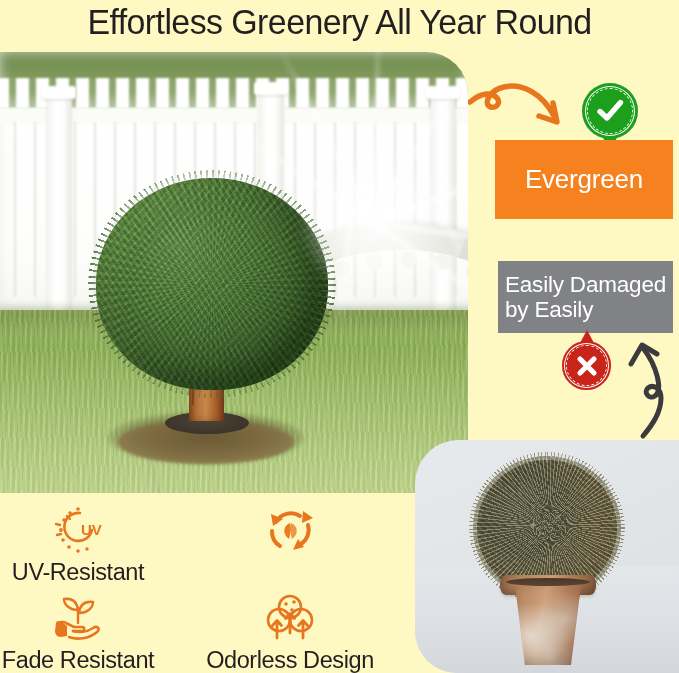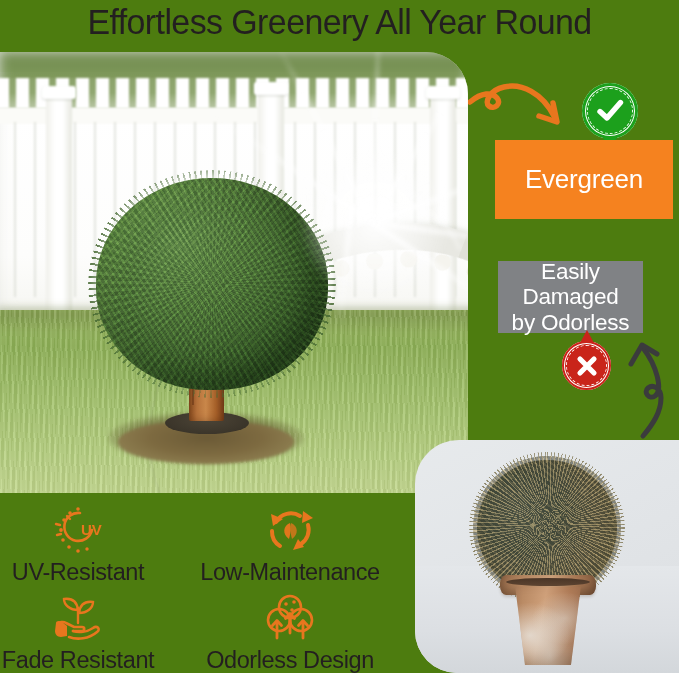--- a/index.html
+++ b/index.html
@@ -9,21 +9,21 @@
     background: #ffffff;
   }
   body {
     font-family: "Liberation Sans", sans-serif;
   }
   #canvas {
     position: relative;
     width: 679px;
     height: 673px;
     overflow: hidden;
-    background: #4d7c0f;
+    background: #fef9c3;
   }
 
   
   #title {
     position: absolute;
     left: 0;
     top: -2px;
     width: 679px;
     height: 48px;
     line-height: 48px;
@@ -319,36 +319,35 @@
     background: linear-gradient(90deg,#4a4334,#6d6349,#403a2d);
     transform: rotate(3deg);
   }
 
   
   .cmp-box {
     position: absolute;
     display: flex;
     align-items: center;
     justify-content: center;
-    text-align: center;
     color: #ffffff;
     font-family: "Liberation Sans", sans-serif;
     font-weight: 400;
     line-height: 1.12;
   }
   #box-good {
     left: 495px; top: 140px;
     width: 178px; height: 79px;
     background: #f5821f;
     font-size: 26px;
     letter-spacing: -0.2px;
   }
   #box-bad {
     left: 498px; top: 261px;
-    width: 145px; height: 72px;
+    width: 175px; height: 72px;
     background: #808285;
     font-size: 22.5px;
     letter-spacing: -0.2px;
   }
 
   
   .marker {
     position: absolute;
     border-radius: 50%;
     display: flex;
@@ -512,21 +511,21 @@
 
   <div class="cmp-box" id="box-good">
     <span>
       <span>Evergreen</span><br>
     </span>
   </div>
 
   <div class="cmp-box" id="box-bad">
     <span>
       <span>Easily Damaged</span><br>
-      <span>by Odorless</span>
+      <span>by Easily</span>
     </span>
   </div>
 
   <div class="marker" id="marker-x">
     <span class="ring"></span>
     <svg width="30" height="30" viewBox="0 0 30 30" aria-hidden="true">
       <path d="M8,8 L22,22 M22,8 L8,22" fill="none" stroke="#ffffff" stroke-width="5.2" stroke-linecap="round"></path>
     </svg>
   </div>
 
@@ -571,21 +570,20 @@
             <path d="M10,22 L8,10 L20,15 Z"></path>
             <path d="M40,7 L50,14 L39,19 Z"></path>
             <path d="M41,43 L30,46 L35,35 Z"></path>
           </g>
           <g fill="#E8761E">
             <path d="M27,19 C20,22 19,30 26,35 C28,28 28,23 27,19 Z" opacity="0.95"></path>
             <path d="M28,19 C35,22 36,30 29,35 C27,28 27,23 28,19 Z" opacity="0.75"></path>
           </g>
         </svg>
       </div>
-      <div class="flabel">Low-Maintenance</div>
     </div>
 
     <div class="feat" id="feat-2">
       <div class="ficon">
         <svg width="58" height="50" viewBox="0 0 58 50" aria-hidden="true">
           <g fill="none" stroke="#E8761E" stroke-width="2.4" stroke-linecap="round">
             <path d="M29,30 L29,15"></path>
             <path d="M29,17 C21,17 15,12 15,6 C23,5 28,9 29,17 Z"></path>
             <path d="M30,20 C38,20 44,15 44,9 C36,8 31,12 30,20 Z"></path>
           </g>

